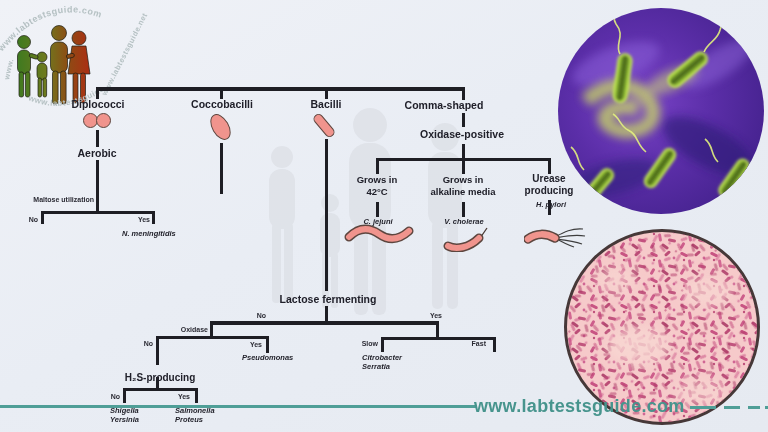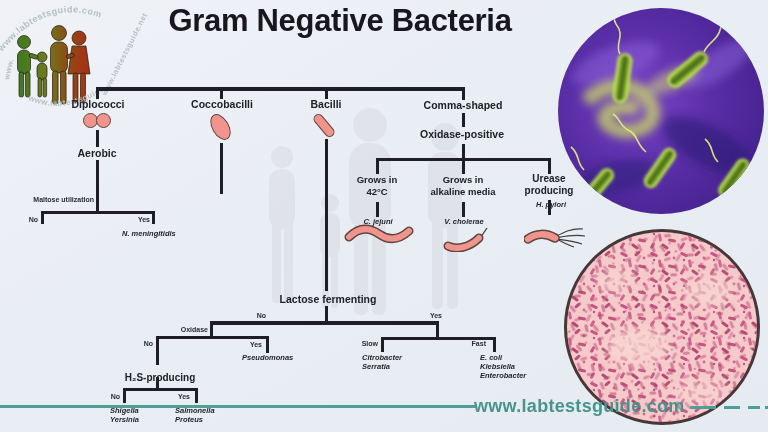--- a/index.html
+++ b/index.html
@@ -83,21 +83,20 @@
       <rect x="64" y="55" width="8" height="4" rx="2" transform="rotate(-15 64 55)"></rect>
     </g>
     <g fill="#b5c1c3" font-size="9" font-weight="bold" letter-spacing="0.5">
       <text><textPath href="#lp1">www.labtestsguide.com</textPath></text>
       <text font-size="8"><textPath href="#lp2">www.labtestsguide.com</textPath></text>
       <text font-size="7.5" transform="translate(104,96) rotate(-63)">www.labtestsguide.net</text>
       <text font-size="7.5" transform="translate(7,80) rotate(-78)">www.</text>
     </g>
   </svg>
 
-  <div id="title">Gram Negative Bacteria</div>
 
   <i class="ln" style="left:96px;top:87px;width:369px;height:4px"></i>
   <i class="ln" style="left:96px;top:91px;width:3px;height:8px"></i>
   <i class="ln" style="left:220px;top:91px;width:3px;height:8px"></i>
   <i class="ln" style="left:325px;top:91px;width:3px;height:8px"></i>
   <i class="ln" style="left:462px;top:87px;width:3px;height:13px"></i>
 
   <i class="ln" style="left:96px;top:130px;width:3px;height:17px"></i>
   <i class="ln" style="left:96px;top:160px;width:3px;height:53px"></i>
   <i class="ln" style="left:41px;top:211px;width:114px;height:3px"></i>
@@ -134,21 +133,21 @@
   <i class="ln" style="left:493px;top:337px;width:3px;height:15px"></i>
 
   <i class="shape round" style="left:83px;top:113px;width:15px;height:15px"></i>
   <i class="shape round" style="left:96px;top:113px;width:15px;height:15px"></i>
   <i class="shape round" style="left:212px;top:113px;width:17px;height:28px;transform:rotate(-30deg)"></i>
   <i class="shape" style="left:319px;top:112px;width:10px;height:27px;border-radius:6px;transform:rotate(-40deg)"></i>
 
   <div class="nl" style="left:56px;top:98px;width:84px">Diplococci</div>
   <div class="nl" style="left:176px;top:98px;width:92px">Coccobacilli</div>
   <div class="nl" style="left:296px;top:98px;width:60px">Bacilli</div>
-  <div class="nl" style="left:415px;top:99px;width:96px">Comma-shaped</div>
+  <div class="nl" style="left:396px;top:99px;width:96px">Comma-shaped</div>
   <div class="nl" style="left:65px;top:147px;width:64px">Aerobic</div>
   <div class="sm tr" style="left:24px;top:196px;width:70px">Maltose utilization</div>
   <div class="sm tr" style="left:18px;top:216px;width:20px">No</div>
   <div class="sm tr" style="left:124px;top:216px;width:26px">Yes</div>
   <div class="sp" style="left:122px;top:229px;width:76px">N. meningitidis</div>
   <div class="nl" style="left:410px;top:128px;width:104px">Oxidase-positive</div>
   <div class="nl" style="left:344px;top:174px;width:66px;font-size:9.5px">Grows in
 42°C</div>
   <div class="nl" style="left:414px;top:174px;width:98px;font-size:9.5px">Grows in
 alkaline media</div>
@@ -168,23 +167,20 @@
   <div class="sm tr" style="left:100px;top:393px;width:20px">No</div>
   <div class="sm tr" style="left:168px;top:393px;width:22px">Yes</div>
   <div class="sp" style="left:110px;top:406px;width:60px;z-index:8">Shigella
 Yersinia</div>
   <div class="sp" style="left:175px;top:406px;width:64px;z-index:8">Salmonella
 Proteus</div>
   <div class="sm tr" style="left:344px;top:340px;width:34px">Slow</div>
   <div class="sm tr" style="left:453px;top:340px;width:33px">Fast</div>
   <div class="sp" style="left:362px;top:353px;width:60px">Citrobacter
 Serratia</div>
-  <div class="sp" style="left:480px;top:353px;width:64px">E. coli
-Klebsiella
-Enterobacter</div>
 
   <svg class="abs" style="left:344px;top:224px" width="70" height="20" viewBox="0 0 70 20">
     <path d="M5,13 C15,3 25,3 35,10 C45,17 55,16 65,7" fill="none" stroke="#5d463f" stroke-width="9" stroke-linecap="round"></path>
     <path d="M5,13 C15,3 25,3 35,10 C45,17 55,16 65,7" fill="none" stroke="#f0948d" stroke-width="6" stroke-linecap="round"></path>
   </svg>
   <svg class="abs" style="left:442px;top:226px" width="46" height="26" viewBox="0 0 46 26">
     <path d="M38,12 C41,8 43,5 45,2" fill="none" stroke="#4a3a34" stroke-width="1.3"></path>
     <path d="M6,20 C14,24 27,22 37,12" fill="none" stroke="#5d463f" stroke-width="9" stroke-linecap="round"></path>
     <path d="M6,20 C14,24 27,22 37,12" fill="none" stroke="#f0948d" stroke-width="6" stroke-linecap="round"></path>
   </svg>

